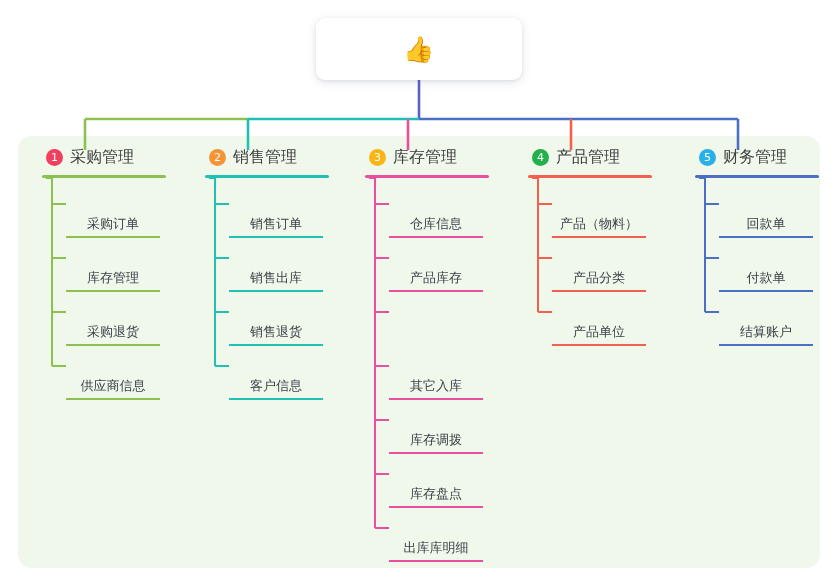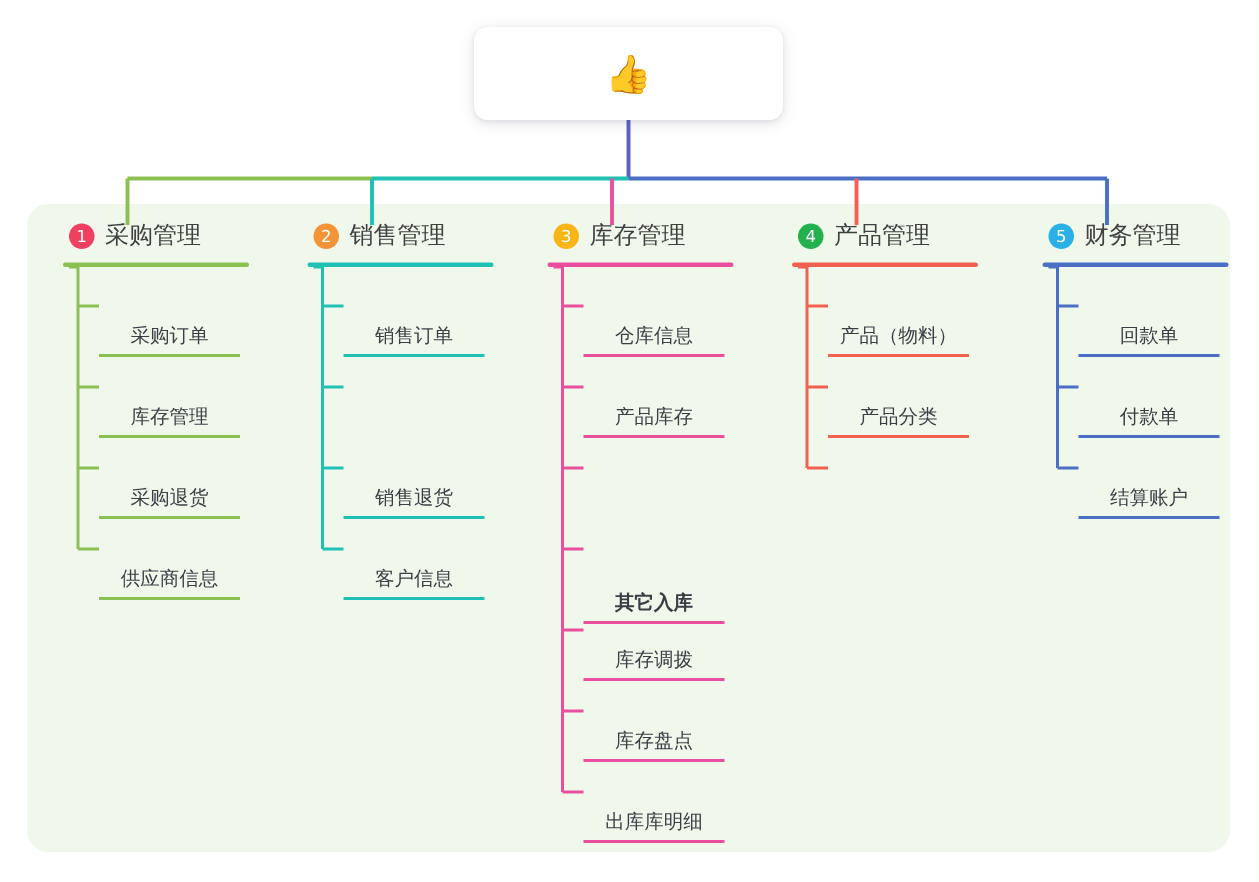--- a/index.html
+++ b/index.html
@@ -136,20 +136,24 @@
         <div class="col-head">
           <span class="badge" style="background: rgb(245, 147, 55);">2</span>
           <span class="col-title">销售管理</span>
         </div>
         <div class="head-rule" style="background: rgb(32, 192, 180);"></div>
         <div class="leaves" style="height: 216px;">
           <div class="leaf" style="top: 18px;">
             <div class="leaf-label">销售订单</div>
             <div class="leaf-rule" style="background: rgb(32, 192, 180);"></div>
           </div>
+          <div class="leaf" style="top: 72px;">
+            <div class="leaf-label">销售出库</div>
+            <div class="leaf-rule" style="background: rgb(32, 192, 180);"></div>
+          </div>
           <div class="leaf" style="top: 126px;">
             <div class="leaf-label">销售退货</div>
             <div class="leaf-rule" style="background: rgb(32, 192, 180);"></div>
           </div>
           <div class="leaf" style="top: 180px;">
             <div class="leaf-label">客户信息</div>
             <div class="leaf-rule" style="background: rgb(32, 192, 180);"></div>
           </div>
         </div>
       </div>
@@ -161,21 +165,21 @@
         <div class="head-rule" style="background: rgb(234, 79, 158);"></div>
         <div class="leaves" style="height: 378px;">
           <div class="leaf" style="top: 18px;">
             <div class="leaf-label">仓库信息</div>
             <div class="leaf-rule" style="background: rgb(234, 79, 158);"></div>
           </div>
           <div class="leaf" style="top: 72px;">
             <div class="leaf-label">产品库存</div>
             <div class="leaf-rule" style="background: rgb(234, 79, 158);"></div>
           </div>
-          <div class="leaf" style="top: 196px; font-weight: bold;">
+          <div class="leaf" style="top: 180px;">
             <div class="leaf-label">其它入库</div>
             <div class="leaf-rule" style="background: rgb(234, 79, 158);"></div>
           </div>
           <div class="leaf" style="top: 234px;">
             <div class="leaf-label">库存调拨</div>
             <div class="leaf-rule" style="background: rgb(234, 79, 158);"></div>
           </div>
           <div class="leaf" style="top: 288px;">
             <div class="leaf-label">库存盘点</div>
             <div class="leaf-rule" style="background: rgb(234, 79, 158);"></div>
@@ -194,20 +198,24 @@
         <div class="head-rule" style="background: rgb(244, 96, 79);"></div>
         <div class="leaves" style="height: 162px;">
           <div class="leaf" style="top: 18px;">
             <div class="leaf-label">产品（物料）</div>
             <div class="leaf-rule" style="background: rgb(244, 96, 79);"></div>
           </div>
           <div class="leaf" style="top: 72px;">
             <div class="leaf-label">产品分类</div>
             <div class="leaf-rule" style="background: rgb(244, 96, 79);"></div>
           </div>
+          <div class="leaf" style="top: 126px;">
+            <div class="leaf-label">产品单位</div>
+            <div class="leaf-rule" style="background: rgb(244, 96, 79);"></div>
+          </div>
         </div>
       </div>
       <div class="col" style="left: 695px;">
         <div class="col-head">
           <span class="badge" style="background: rgb(42, 176, 232);">5</span>
           <span class="col-title">财务管理</span>
         </div>
         <div class="head-rule" style="background: rgb(74, 111, 196);"></div>
         <div class="leaves" style="height: 162px;">
           <div class="leaf" style="top: 18px;">

